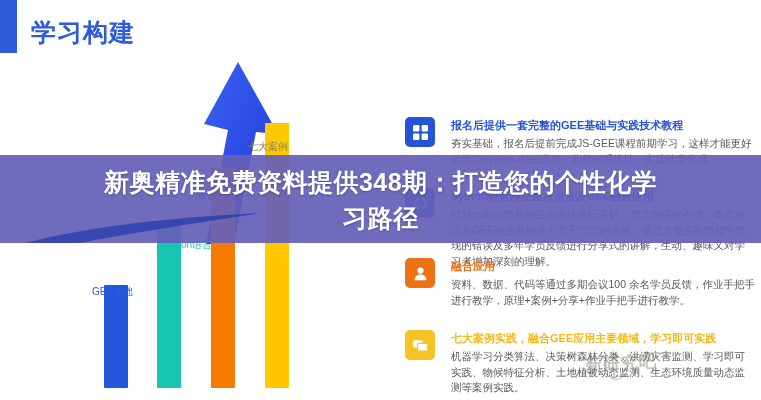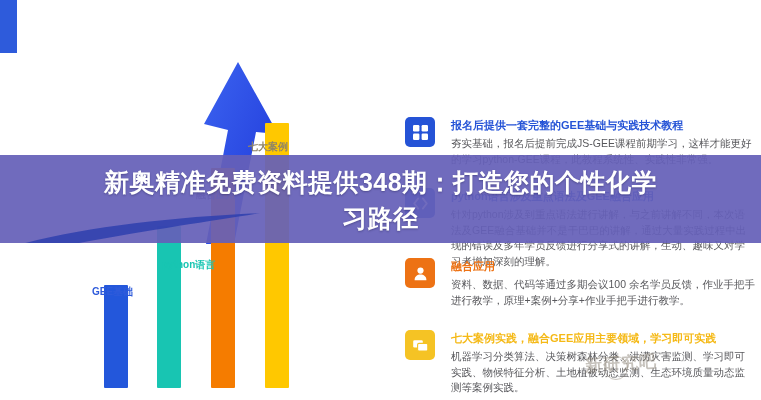--- a/index.html
+++ b/index.html
@@ -50,21 +50,21 @@
   
   .bar {
     position: absolute;
     bottom: 12px;
     width: 24px;
     border-radius: 1px;
   }
   .bar-label {
     position: absolute;
     font-size: 10px;
-    font-weight: bold;
+    font-weight: normal;
     white-space: nowrap;
     font-family: "Liberation Sans", "DejaVu Sans", sans-serif;
   }
 
   
   .feature {
     position: absolute;
     display: flex;
     gap: 10px;
     width: 350px;
@@ -158,20 +158,21 @@
     border-radius: 50%;
     border: 1.5px solid rgba(120,110,95,0.4);
   }
 </style>
 </head>
 <body>
 
 <div id="screen">
 
   <div class="header-accent"></div>
+  <div class="header-title">学习构建</div>
 
   <div class="arrow-wrap">
     <svg width="120" height="190" viewBox="0 0 120 190">
       <defs>
         <linearGradient id="arrGrad" x1="0" y1="0" x2="1" y2="1">
           <stop offset="0%" stop-color="#3B63F0"></stop>
           <stop offset="100%" stop-color="#1E36D8"></stop>
         </linearGradient>
       </defs>
       <polygon points="68,4 108,76 86,74 64,186 36,186 58,72 34,66" fill="url(#arrGrad)"></polygon>
@@ -180,21 +181,21 @@
 
   <div>
 
     <div class="bar" style="left:265px;height:265px;background:#FFC800;"></div>
     <div class="bar-label" style="left:248px;top:140px;color:#8f8468;">七大案例</div>
 
     <div class="bar" style="left:211px;height:220px;background:#F57C00;"></div>
     <div class="bar-label" style="left:196px;top:188px;color:#7c6a84;">融合应用</div>
 
     <div class="bar" style="left:157px;height:162px;background:#18C5B2;"></div>
-    <div class="bar-label" style="left:138px;top:258px;color:#18C5B2;padding-left:24px;">python语言</div>
+    <div class="bar-label" style="left:138px;top:238px;color:#18C5B2;padding-left:24px;">python语言</div>
 
     <div class="bar" style="left:104px;height:103px;background:#2357DB;"></div>
     <div class="bar-label" style="left:92px;top:285px;color:#2E5BDB;">GEE基础</div>
   </div>
 
   <div class="feature" style="left:405px;top:117px;">
     <div class="feature-icon" style="background:#2553D6;">
       <svg width="17" height="17" viewBox="0 0 17 17">
         <rect x="1" y="1" width="6.4" height="6.4" rx="1.2" fill="#fff"></rect>
         <rect x="9.6" y="1" width="6.4" height="6.4" rx="1.2" fill="#fff"></rect>

